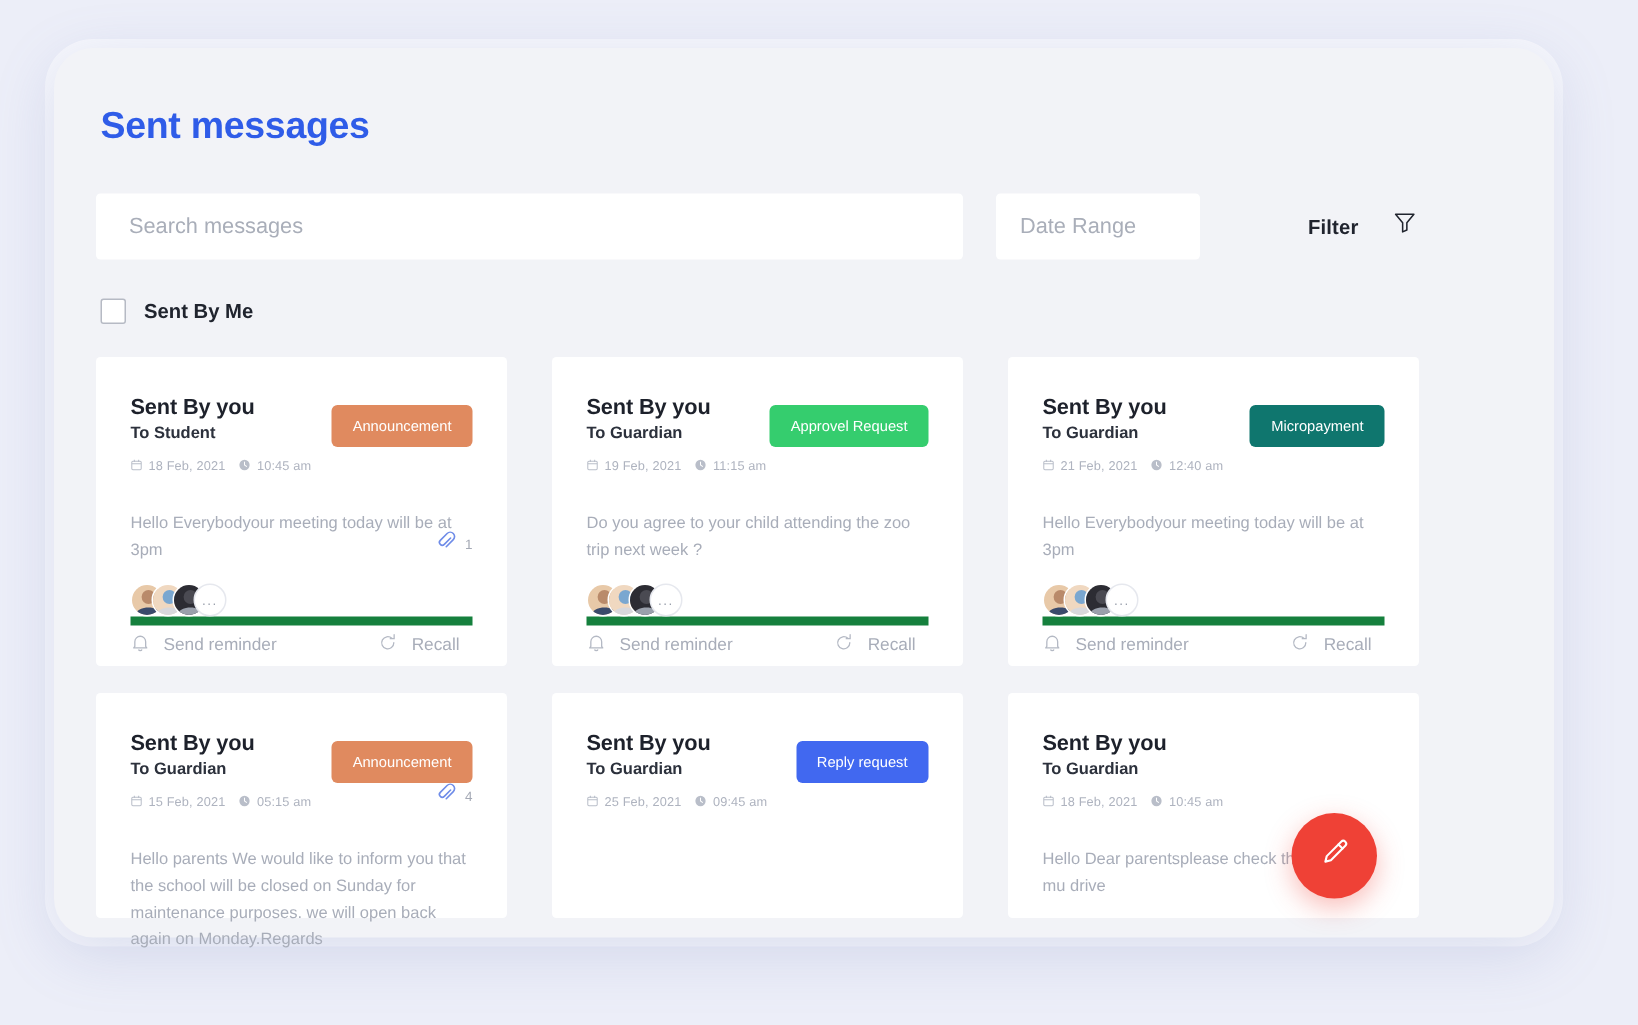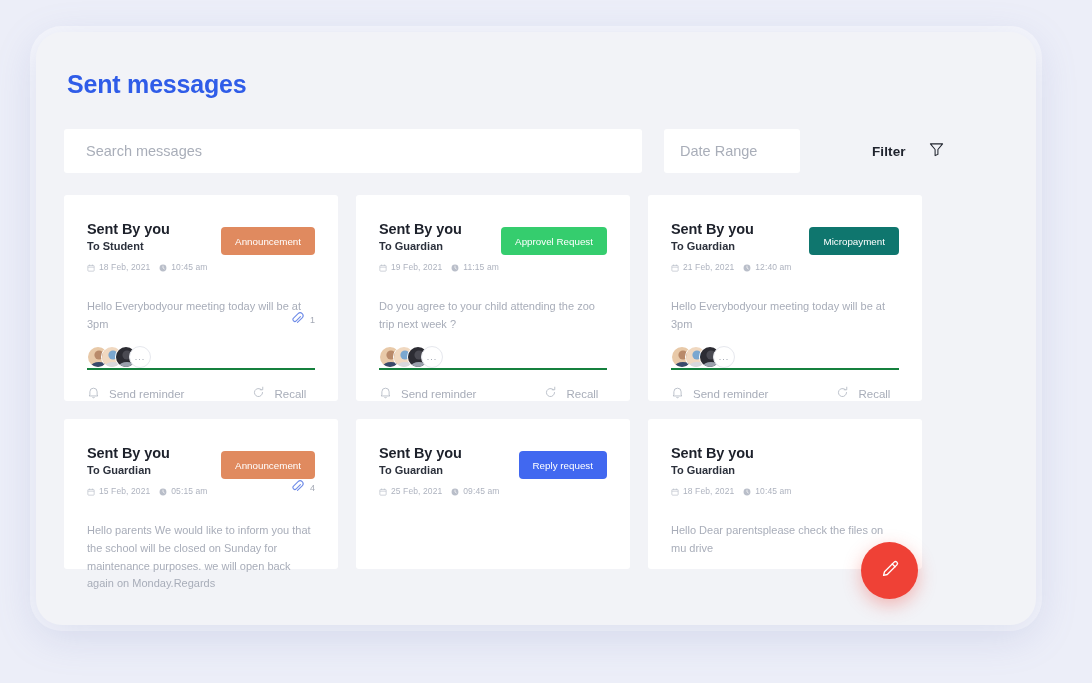--- a/index.html
+++ b/index.html
@@ -89,21 +89,21 @@
   }
   .checkrow-label {
     margin-left: 12px;
     font-size: 13.5px; font-weight: bold; color: #20242e;
   }
 
   
   .grid {
     display: grid;
     grid-template-columns: repeat(3, 274px);
-    gap: 18px 18px;
+    gap: 18px 30px;
     margin-top: 22px;
   }
   .card {
     background: #ffffff;
     border-radius: 3px;
     padding: 26px 23px 0 23px;
     position: relative;
     display: flex;
     flex-direction: column;
   }
@@ -156,24 +156,24 @@
   }
 
   .attach {
     display: flex; align-items: center; gap: 6px;
     position: absolute;
   }
   .attach-count { font-size: 9px; color: #a4a9b5; }
 
   .card-foot {
     margin-top: auto;
-    border-top: 2px solid #15803d;
+    border-top: 6px solid #15803d;
     height: 44px;
     display: flex;
-    align-items: flex-end;
+    align-items: center;
   }
   .foot-action {
     display: flex; align-items: center; gap: 9px;
     font-size: 11.5px; color: #a8adb9;
     cursor: pointer;
   }
   .foot-action.recall { margin-left: 68px; }
 
   
   .fab {
@@ -202,20 +202,24 @@
         <div class="filter-group">
           <span class="filter-label">Filter</span>
           <span class="filter-icon">
             <svg width="15" height="15" viewBox="0 0 16 16" fill="none" stroke="#20242e" stroke-width="1.1">
               <path d="M1.5 2h13l-5 6v5.2l-3 1.3V8z" stroke-linejoin="round"></path>
             </svg>
           </span>
         </div>
       </div>
 
+      <div class="checkrow">
+        <span class="checkbox"></span>
+        <span class="checkrow-label">Sent By Me</span>
+      </div>
 
       <div class="grid" id="grid">
           <div class="card tall">
             <div class="card-head">
               <div>
                 <div class="sender">Sent By you</div>
                 <div class="recipient">To Student</div>
                 <div class="meta">
                   <span class="meta-item">
                     <span><svg width="8" height="8" viewBox="0 0 14 14" fill="none" stroke="#b9bec9" stroke-width="1.2">

